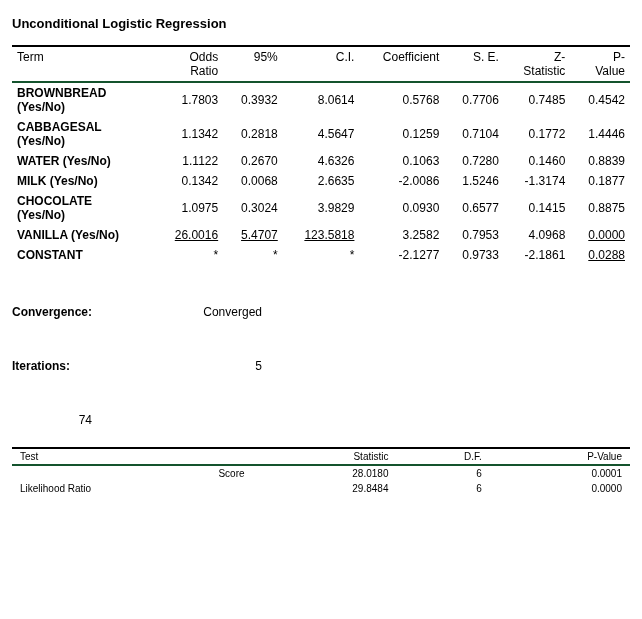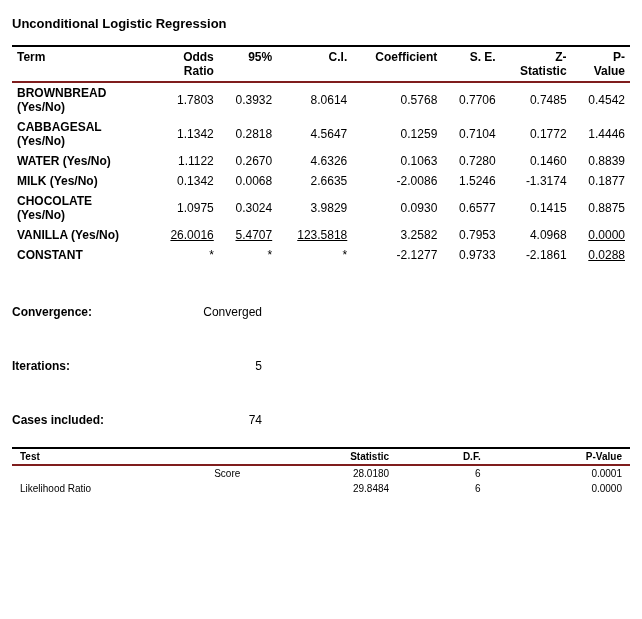--- a/index.html
+++ b/index.html
@@ -21,22 +21,22 @@
       border-collapse: collapse;
       width: 100%;
     }
     th, td {
       padding: 3px 5px;
       text-align: right;
       vertical-align: top;
       font-size: 12px;
     }
     th {
-      font-weight: bold;
-      border-bottom: 2px solid #7f1d1d;
+      font-weight: normal;
+      border-bottom: 2px solid #14532d;
       border-top: 2px solid #000;
     }
     th:first-child, td:first-child {
       text-align: left;
     }
     .main-table td {
       vertical-align: middle;
     }
     .stats-section {
       margin-top: 18px;
@@ -161,21 +161,20 @@
 <div class="stats-section">
   <div class="stats-row">
     <span class="stats-label">Convergence:</span>
     <span class="stats-value">Converged</span>
   </div>
   <div class="stats-row">
     <span class="stats-label">Iterations:</span>
     <span class="stats-value">5</span>
   </div>
   <div class="stats-row">
-    <span class="stats-label">Cases included:</span>
     <span class="stats-value">74</span>
   </div>
 </div>
 
 <table class="test-table">
   <thead>
     <tr>
       <th>Test</th>
       <th>Statistic</th>
       <th>D.F.</th>

